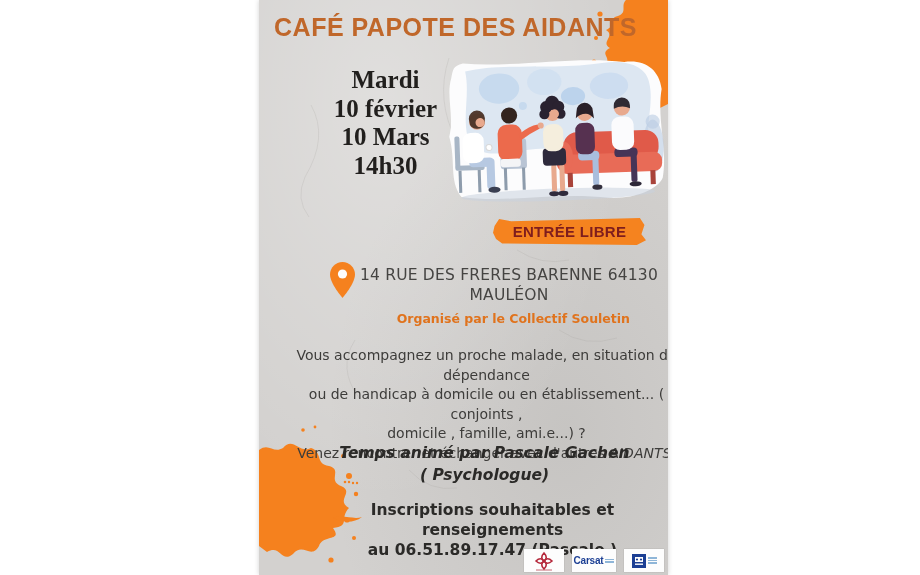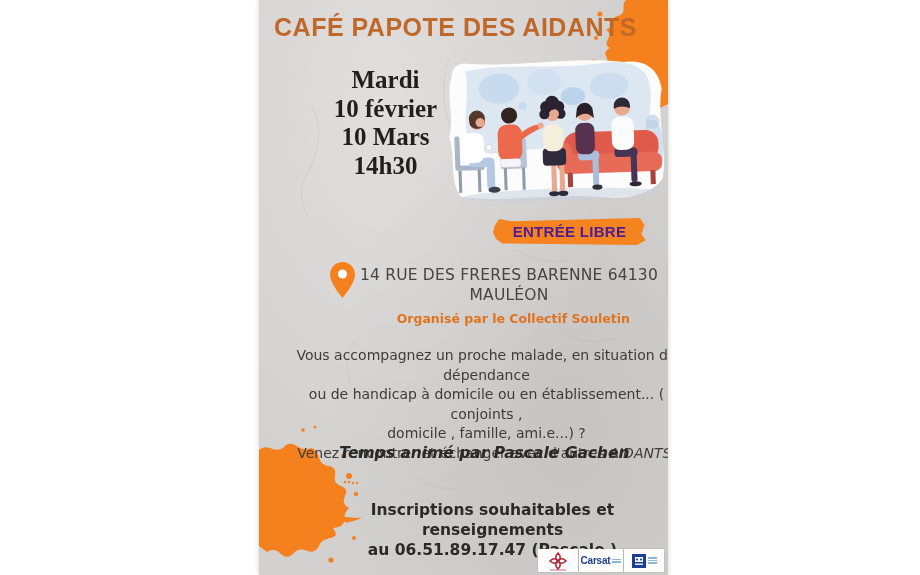--- a/index.html
+++ b/index.html
@@ -22,21 +22,21 @@
   }
   .dates{
     position:absolute;top:66px;left:0;width:185px;text-align:center;
     font-family:"Liberation Serif","DejaVu Serif",serif;font-weight:700;
     font-size:25px;line-height:28.5px;color:#211f1d;padding-left:34px;
   }
   .illustration{position:absolute;left:186px;top:52px;width:222px;height:154px;}
   .banner{
     position:absolute;left:234px;top:218px;width:153px;height:27px;background:#f5831f;
     display:flex;align-items:center;justify-content:center;
-    font-weight:700;font-size:15px;letter-spacing:.3px;color:#4c1d95;
+    font-weight:700;font-size:15px;letter-spacing:.3px;color:#7f1d1d;
     clip-path:polygon(1% 30%,4% 4%,12% 12%,96% 0%,99% 26%,97% 60%,100% 82%,94% 100%,6% 94%,2% 78%,0 55%);
   }
   .pin{position:absolute;left:71px;top:262px;width:25px;height:36px;}
   .address{
     position:absolute;left:100px;top:266px;width:300px;text-align:center;
     font-family:"DejaVu Sans",sans-serif;font-size:15.5px;line-height:19.5px;color:#454442;letter-spacing:.2px;
   }
   .organizer{
     position:absolute;right:38px;top:311px;text-align:right;
     font-family:"DejaVu Sans",sans-serif;font-weight:700;font-size:12.5px;color:#e0731d;
@@ -50,21 +50,21 @@
     position:absolute;top:442px;left:0;width:100%;box-sizing:border-box;padding-left:42px;text-align:center;
     font-family:"DejaVu Sans",sans-serif;font-style:italic;font-weight:700;font-size:15.5px;line-height:22px;color:#2b2a28;
   }
   .registration{
     position:absolute;top:500px;left:0;width:100%;box-sizing:border-box;padding-left:58px;text-align:center;
     font-family:"DejaVu Sans",sans-serif;font-weight:700;font-size:15.5px;line-height:20px;color:#2b2a28;
   }
   .splash{position:absolute;pointer-events:none;}
   .splash.tr{right:0;top:0;width:78px;height:118px;}
   .splash.bl{left:0;top:420px;width:104px;height:152px;}
-  .logos{position:absolute;right:4px;bottom:3px;display:flex;gap:1px;align-items:stretch;}
+  .logos{position:absolute;right:4px;bottom:3px;display:flex;gap:8px;align-items:stretch;}
   .logo-chip{background:#fdfdfd;height:23px;display:flex;align-items:center;justify-content:center;padding:0 3px;box-shadow:0 0 1px rgba(0,0,0,.25);}
   .carsat-word{font-weight:700;font-size:10px;color:#1c3f94;letter-spacing:-.2px;line-height:1;}
   .tiny-bars{display:flex;flex-direction:column;gap:1px;margin-left:2px;}
   .tiny-bars i{display:block;width:9px;height:1.5px;background:#8fb6d8;}
 </style>
 </head>
 <body>
 
 <div class="page">
   <div class="flyer">
@@ -210,20 +210,21 @@
 
     <div class="description">
       <div>Vous accompagnez un proche malade, en situation de dépendance</div>
       <div>ou de handicap à domicile  ou en établissement... ( conjoints ,</div>
       <div>domicile , famille, ami.e...) ?</div>
       <div><span>Venez rencontrer et échanger avec d'autres </span><span class="em">AIDANTS.</span></div>
     </div>
 
     <div class="facilitator">
       <div>Temps animé par Pascale Gachen</div>
+      <div>( Psychologue)</div>
     </div>
 
     <div class="registration">
       <div>Inscriptions souhaitables et renseignements</div>
       <div>au 06.51.89.17.47 (Pascale )</div>
     </div>
 
     <div class="logos">
       <div class="logo-chip" style="width:34px;">
         <svg width="22" height="20" viewBox="0 0 22 20">

